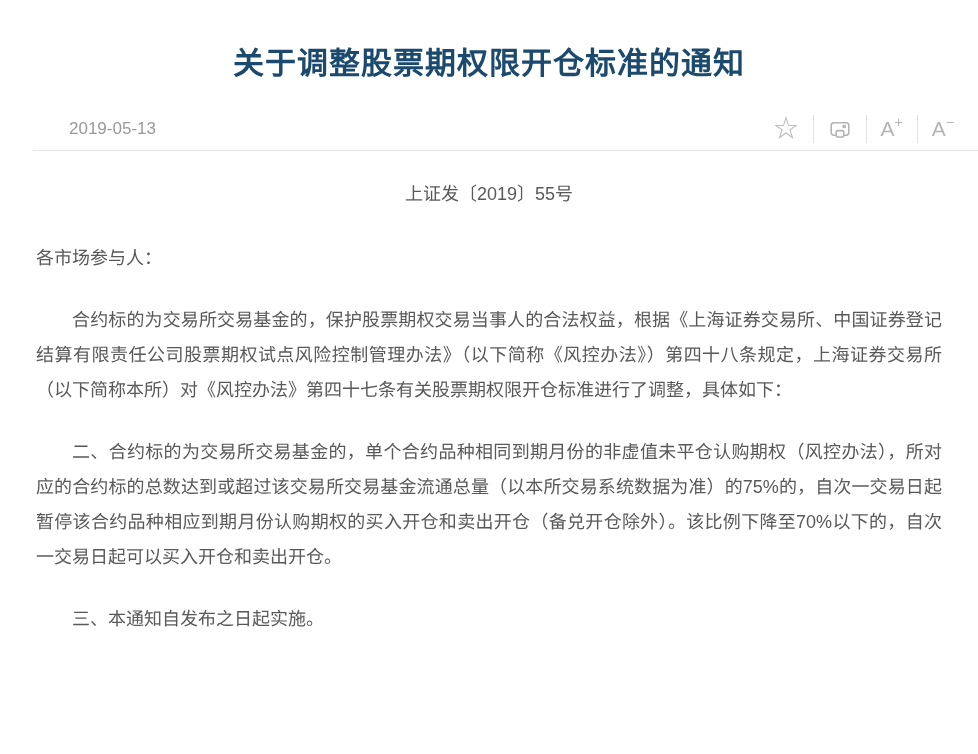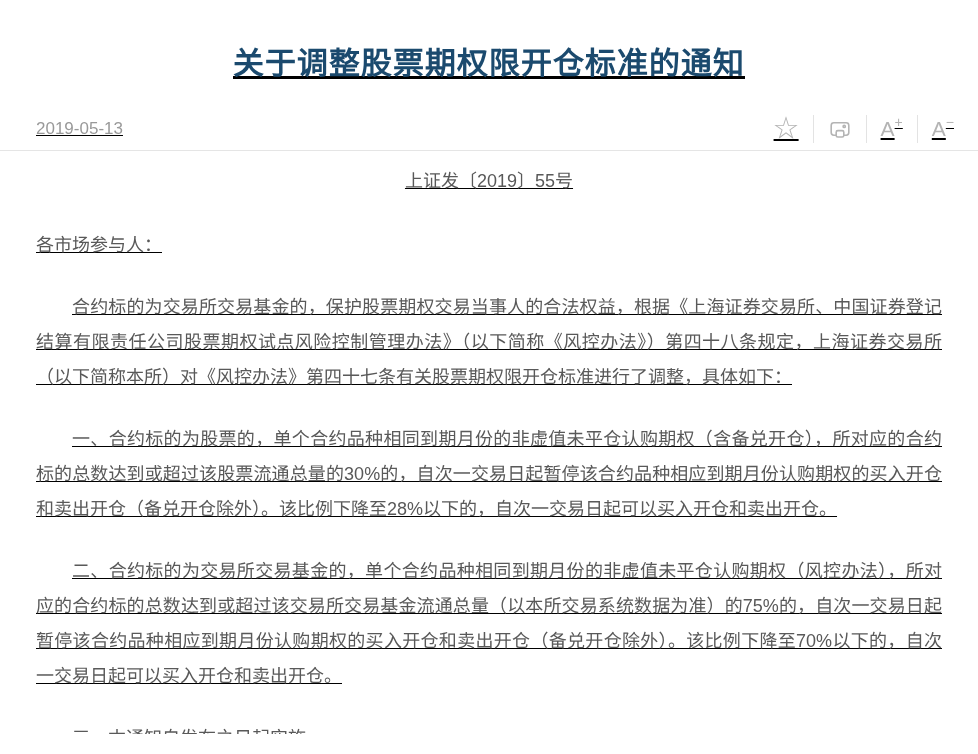--- a/index.html
+++ b/index.html
@@ -7,40 +7,40 @@
     padding: 0;
     background: #ffffff;
     font-family: "Liberation Sans", sans-serif;
   }
   .page {
     position: relative;
     width: 978px;
     height: 734px;
     background: #ffffff;
     overflow: hidden;
-    text-decoration: underline;
   }
   .article-title {
     margin: 0;
     padding-top: 38px;
     text-align: center;
     font-size: 31px;
     font-weight: bold;
     color: #1b4a6e;
     letter-spacing: 1px;
   }
   .meta-row {
     display: flex;
     justify-content: space-between;
     align-items: center;
     padding: 0 10px 0 36px;
     margin-top: 24px;
     height: 44px;
     border-bottom: 1px solid #e5e5e5;
     box-sizing: border-box;
+    margin-left: 33px;
   }
   .pub-date {
     font-size: 17px;
     color: #999999;
   }
   .tools {
     display: flex;
     align-items: center;
     color: #b4b4b4;
   }
@@ -75,21 +75,21 @@
     left: 0px;
   }
   .content {
     padding: 0 36px;
     font-size: 18px;
     line-height: 35px;
     color: #595959;
   }
   .doc-number {
     text-align: center;
-    margin: 13px 0 0 0;
+    margin: 26px 0 0 0;
   }
   .salutation {
     margin: 29px 0 8px 0;
   }
   .para {
     margin: 13px 0 0 0;
     text-indent: 2em;
     text-align: justify;
   }
   .para.first {
@@ -133,21 +133,20 @@
     </div>
   </div>
 
   <div class="content">
     <p class="doc-number">上证发〔2019〕55号</p>
 
     <p class="salutation">各市场参与人：</p>
 
     <p class="para first">合约标的为交易所交易基金的，保护股票期权交易当事人的合法权益，根据《上海证券交易所、中国证券登记结算有限责任公司股票期权试点风险控制管理办法》（以下简称《风控办法》）第四十八条规定，上海证券交易所（以下简称本所）对《风控办法》第四十七条有关股票期权限开仓标准进行了调整，具体如下：</p>
 
-    <p class="para first">一、合约标的为股票的，单个合约品种相同到期月份的非虚值未平仓认购期权（含备兑开仓），所对应的合约标的总数达到或超过该股票流通总量的30%的，自次一交易日起暂停该合约品种相应到期月份认购期权的买入开仓和卖出开仓（备兑开仓除外）。该比例下降至28%以下的，自次一交易日起可以买入开仓和卖出开仓。</p>
 
     <p class="para first">二、合约标的为交易所交易基金的，单个合约品种相同到期月份的非虚值未平仓认购期权（风控办法），所对应的合约标的总数达到或超过该交易所交易基金流通总量（以本所交易系统数据为准）的75%的，自次一交易日起暂停该合约品种相应到期月份认购期权的买入开仓和卖出开仓（备兑开仓除外）。该比例下降至70%以下的，自次一交易日起可以买入开仓和卖出开仓。</p>
 
     <p class="para first">三、本通知自发布之日起实施。</p>
 
   </div>
 
 </div>
 
 </body></html>

